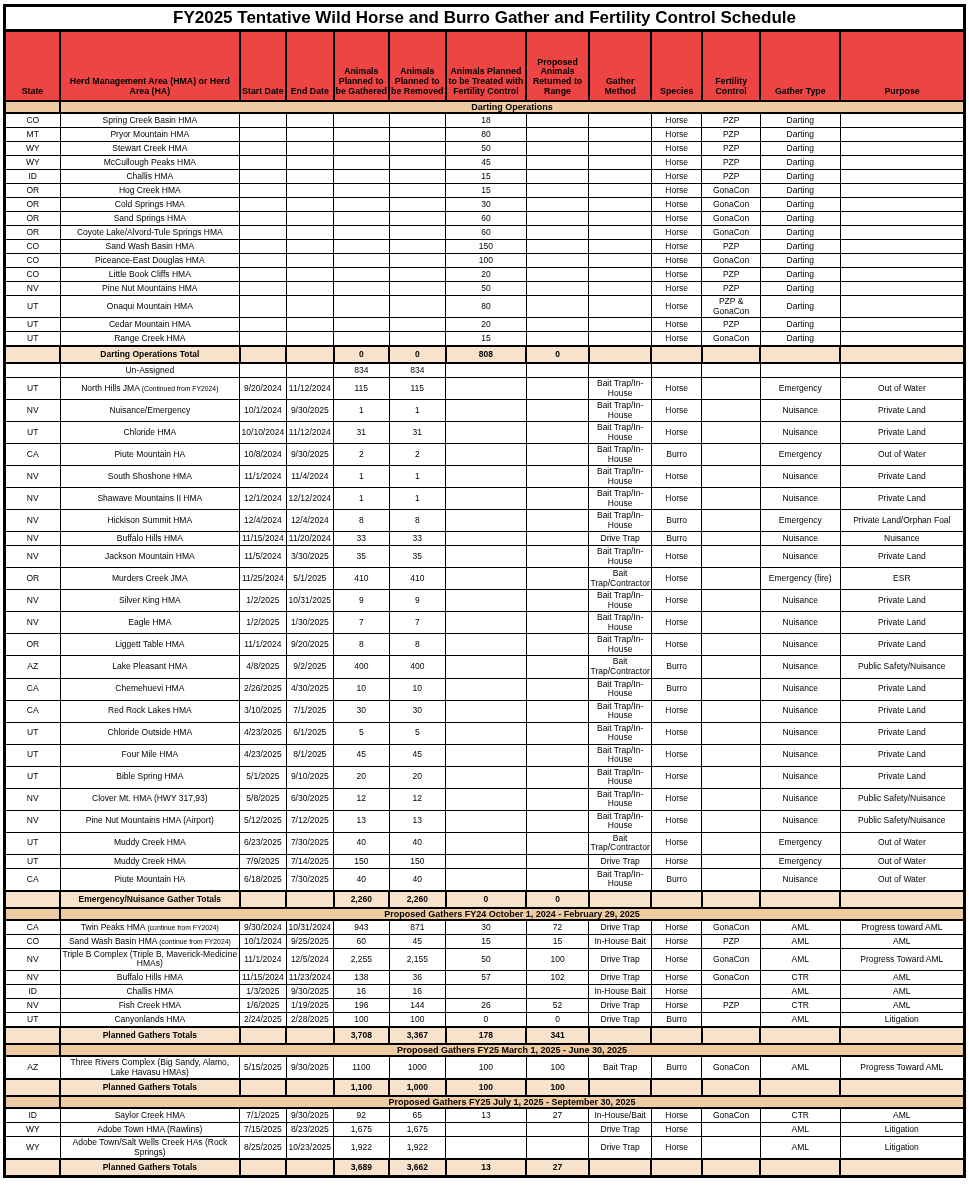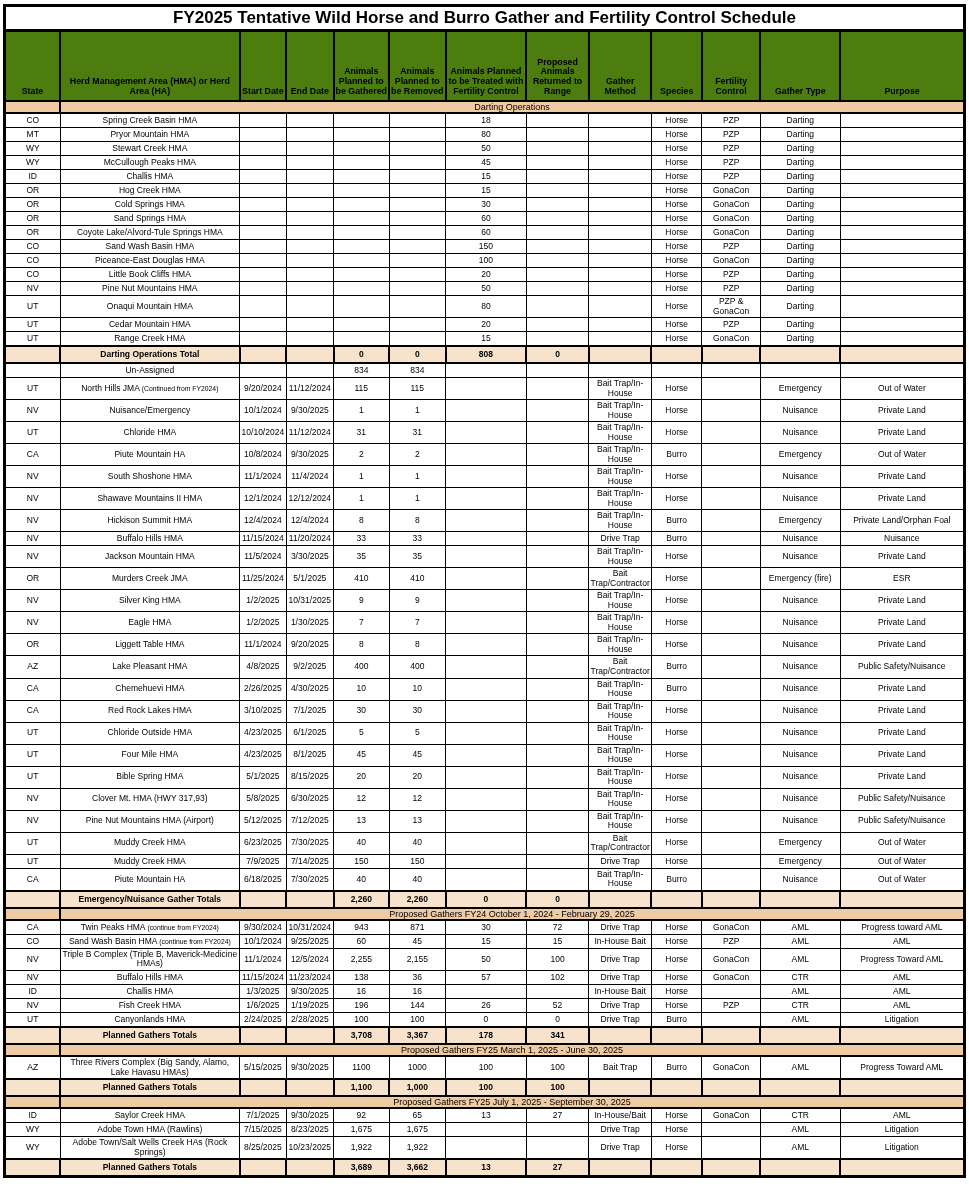--- a/index.html
+++ b/index.html
@@ -28,31 +28,31 @@
     background: #fff;
   }
   tr.title-row td {
     font-size: 17px;
     font-weight: bold;
     border: 3px solid #000;
     height: 20px;
     padding: 1px 2px;
   }
   th.colhead {
-    background: #4d7c0f;
+    background: #ef4444;
     font-weight: bold;
     border: 2px solid #000;
     height: 64px;
     vertical-align: bottom;
     font-size: 8.8px;
     padding-bottom: 3px;
   }
   tr.band td {
     background: #EFCBA3;
-    font-weight: normal;
+    font-weight: bold;
     border: 2px solid #000;
     font-size: 9px;
     height: 10px;
     padding: 0;
   }
   tr.total-row td {
     background: #F7E3CC;
     font-weight: bold;
     border: 2px solid #000;
     height: 13px;
@@ -642,21 +642,21 @@
           <td>Bait Trap/In-House</td>
           <td>Horse</td>
           <td></td>
           <td>Nuisance</td>
           <td>Private Land</td>
         </tr>
         <tr class="data-row">
           <td>UT</td>
           <td><span>Bible Spring HMA</span></td>
           <td>5/1/2025</td>
-          <td>8/15/2025</td>
+          <td>9/10/2025</td>
           <td>20</td>
           <td>20</td>
           <td></td>
           <td></td>
           <td>Bait Trap/In-House</td>
           <td>Horse</td>
           <td></td>
           <td>Nuisance</td>
           <td>Private Land</td>
         </tr>

